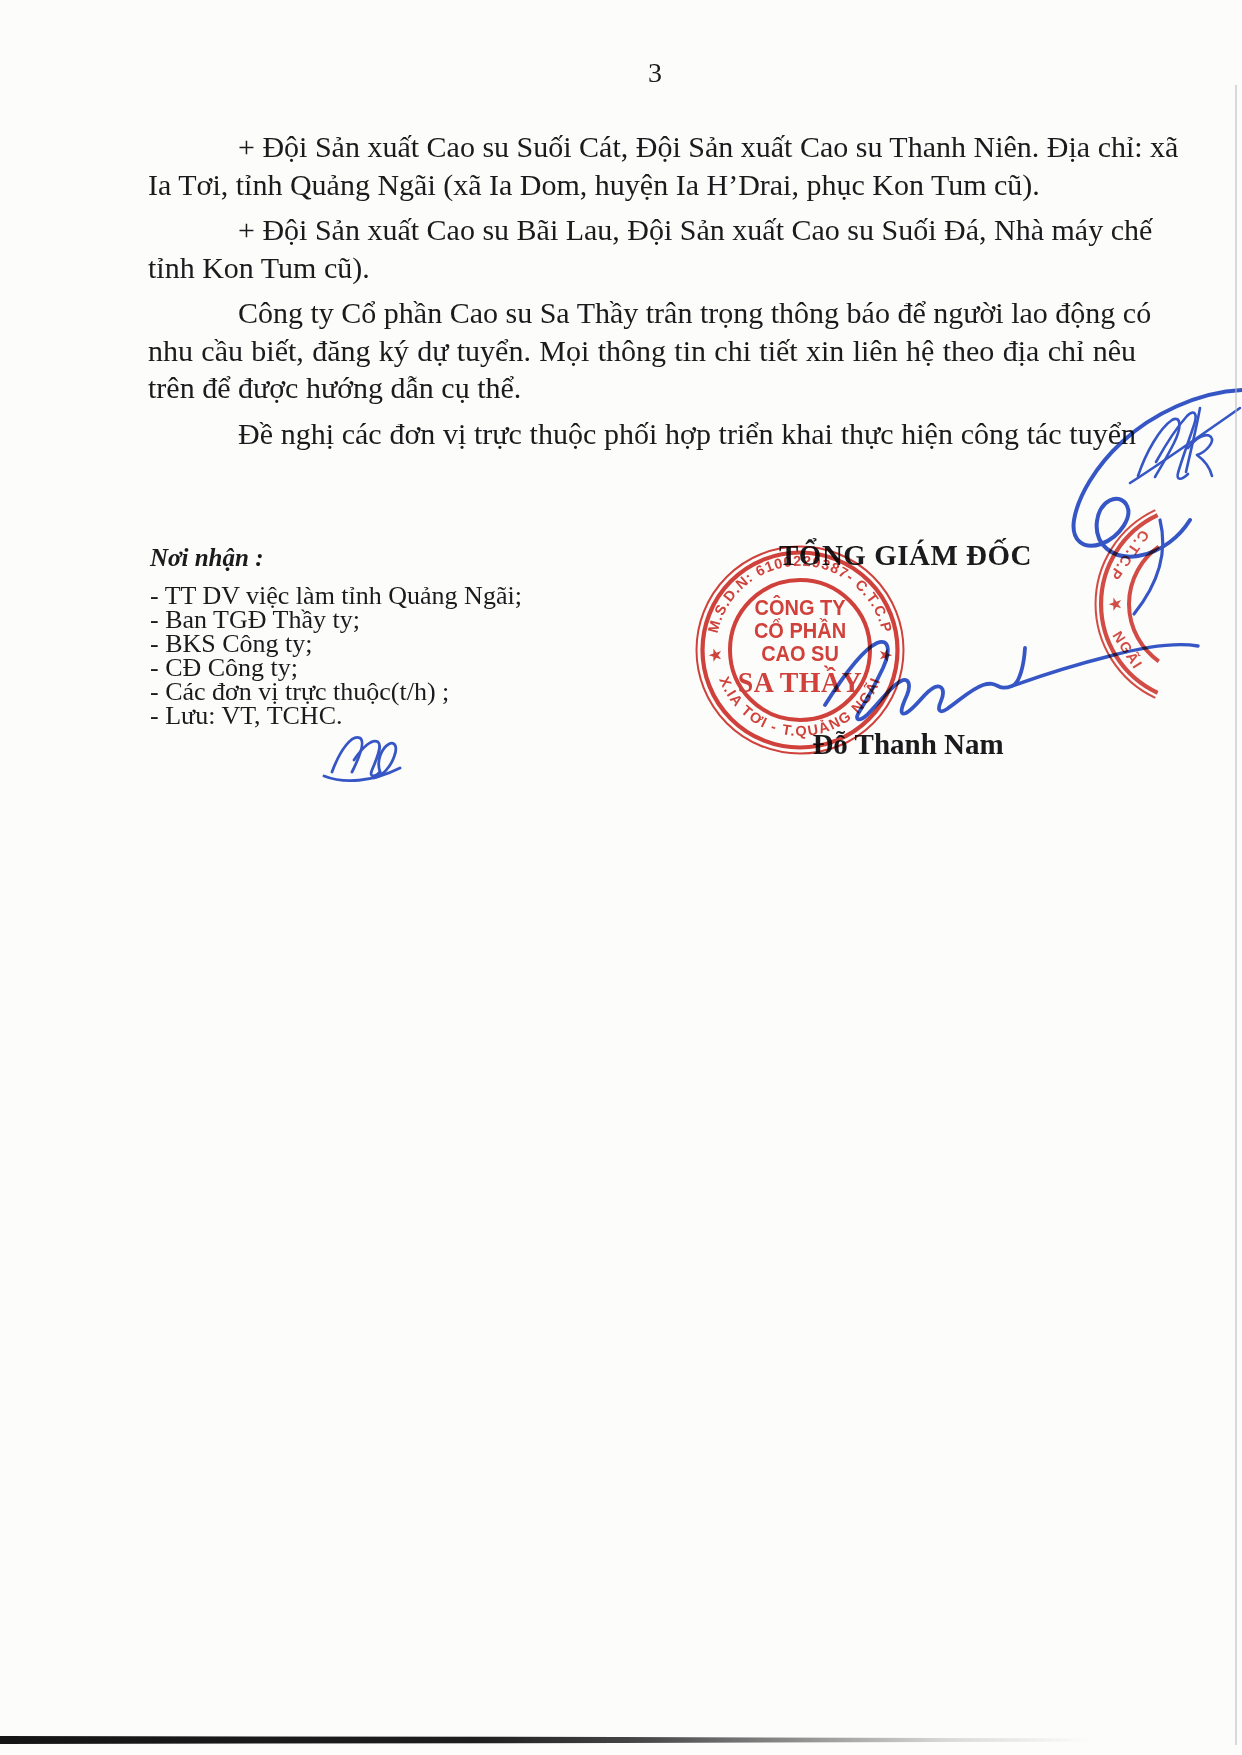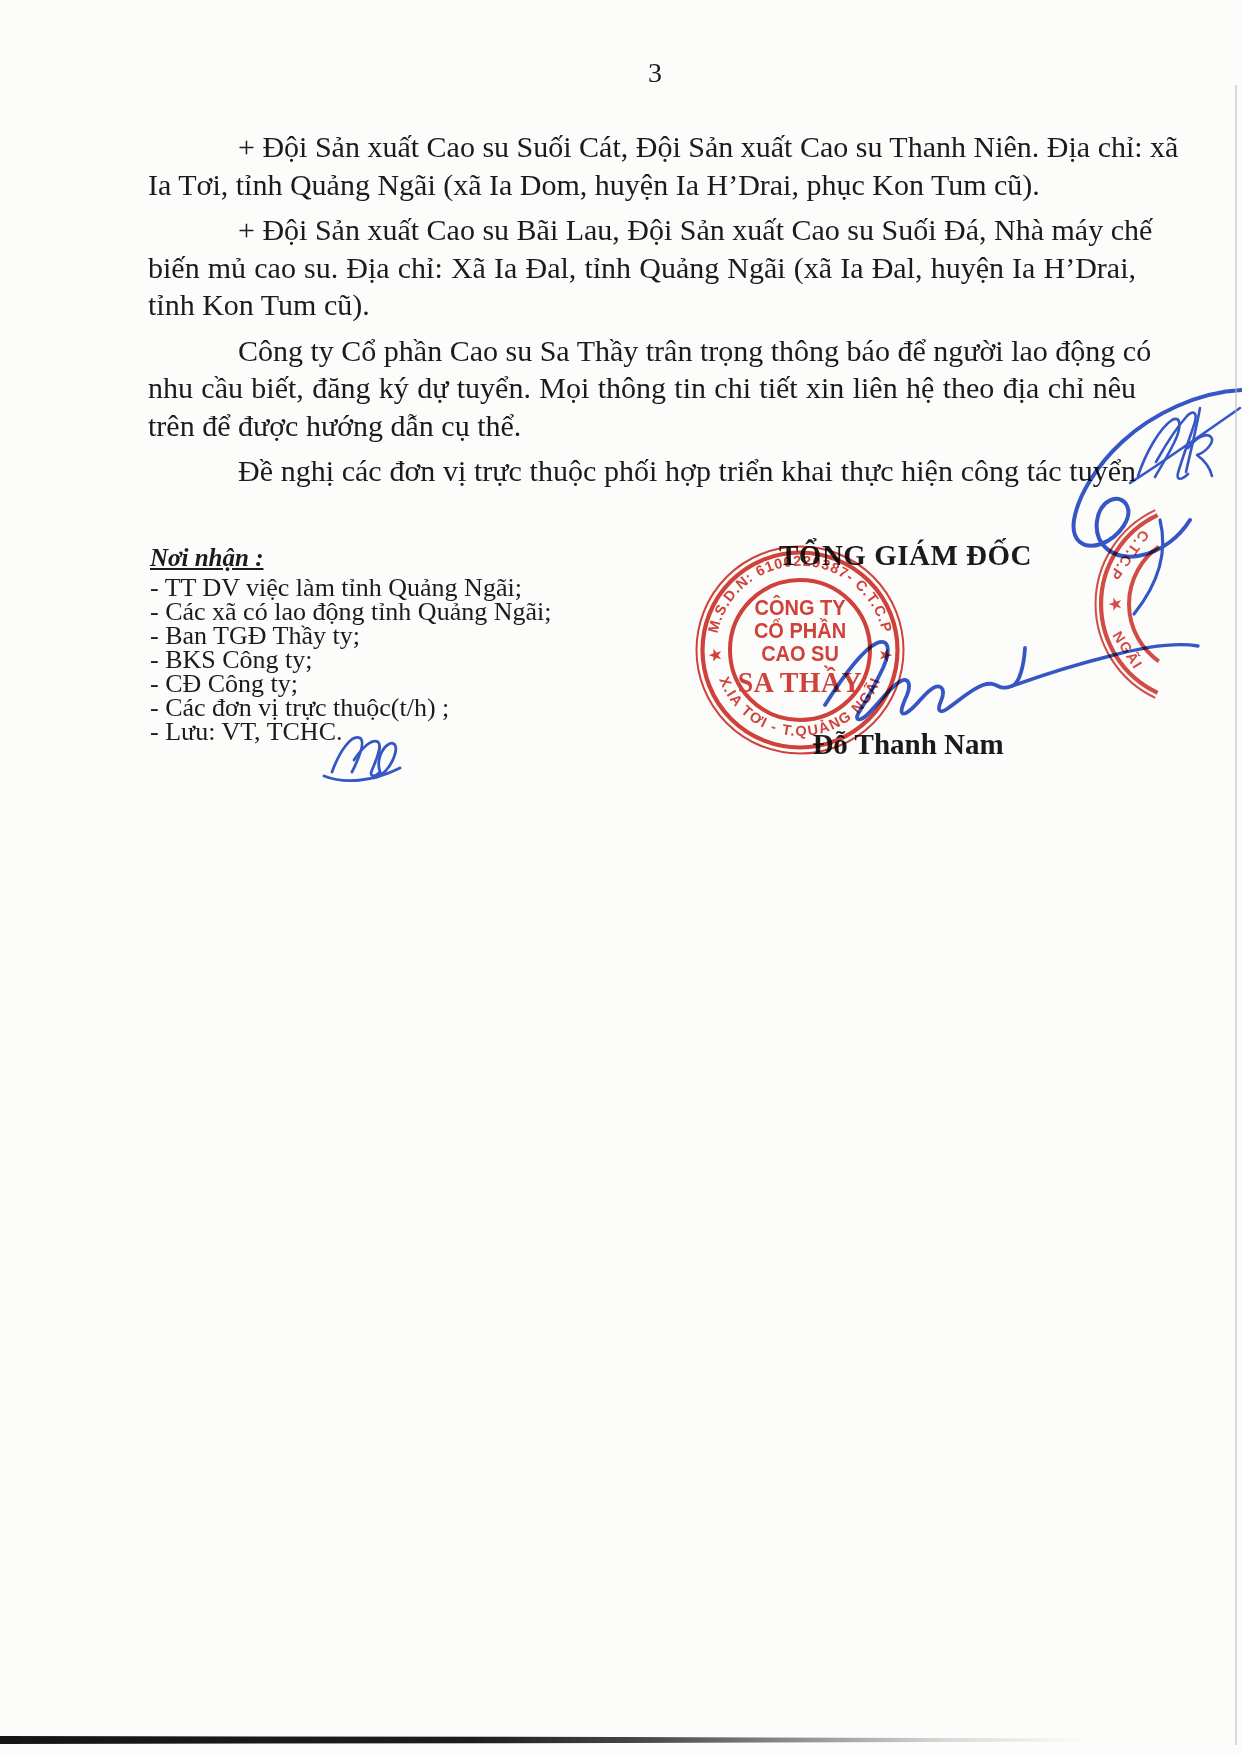--- a/index.html
+++ b/index.html
@@ -15,21 +15,21 @@
   .bodytext{
     position:absolute;left:148px;top:104px;width:988px;
     font-size:30px;line-height:37.5px;margin-top:24px;
   }
   .para{margin-top:8px;}
   .para:first-child{margin-top:0;}
   .ln{white-space:nowrap;}
   .ln.j{text-align:justify;text-align-last:justify;text-justify:inter-word;}
   .ln.ind{padding-left:90px;}
   .recipients{position:absolute;left:150px;top:544px;width:420px;}
-  .rtitle{font-size:25px;line-height:28px;font-weight:bold;font-style:italic;margin-bottom:4px;text-decoration:underline;}
+  .rtitle{font-size:25px;line-height:28px;font-weight:bold;font-style:italic;margin-bottom:12px;}
   .ritem{font-size:26px;line-height:24px;white-space:nowrap;}
   .sigtitle{
     position:absolute;left:779px;top:540px;width:248px;text-align:center;
     font-size:29px;line-height:31px;font-weight:bold;letter-spacing:.5px;white-space:nowrap;
   }
   .signame{
     position:absolute;left:812px;top:728px;width:192px;text-align:center;
     font-size:29px;line-height:32px;font-weight:bold;white-space:nowrap;
   }
   .stamp-svg{position:absolute;mix-blend-mode:multiply;}
@@ -53,37 +53,35 @@
 
   <div class="pagenum">3</div>
 
   <div class="bodytext">
     <div class="para">
       <div class="ln j ind">+ Đội Sản xuất Cao su Suối Cát, Đội Sản xuất Cao su Thanh Niên. Địa chỉ: xã</div>
       <div class="ln last">Ia Tơi, tỉnh Quảng Ngãi (xã Ia Dom, huyện Ia H’Drai, phục Kon Tum cũ).</div>
     </div>
     <div class="para">
       <div class="ln j ind">+ Đội Sản xuất Cao su Bãi Lau, Đội Sản xuất Cao su Suối Đá, Nhà máy chế</div>
-      <div class="ln j">biến mủ cao su. Địa chỉ: Xã Ia Đal, tỉnh Quảng Ngãi (xã Ia Đal, huyện Ia H’Drai,</div>
       <div class="ln last">tỉnh Kon Tum cũ).</div>
     </div>
     <div class="para">
       <div class="ln j ind">Công ty Cổ phần Cao su Sa Thầy trân trọng thông báo để người lao động có</div>
       <div class="ln j">nhu cầu biết, đăng ký dự tuyển. Mọi thông tin chi tiết xin liên hệ theo địa chỉ nêu</div>
       <div class="ln last">trên để được hướng dẫn cụ thể.</div>
     </div>
     <div class="para">
       <div class="ln j ind">Đề nghị các đơn vị trực thuộc phối hợp triển khai thực hiện công tác tuyển</div>
     </div>
   </div>
 
   <div class="recipients">
     <div class="rtitle">Nơi nhận :</div>
     <div class="ritem">- TT DV việc làm tỉnh Quảng Ngãi;</div>
-    <div class="ritem">- Các xã có lao động tỉnh Quảng Ngãi;</div>
     <div class="ritem">- Ban TGĐ Thầy ty;</div>
     <div class="ritem">- BKS Công ty;</div>
     <div class="ritem">- CĐ Công ty;</div>
     <div class="ritem">- Các đơn vị trực thuộc(t/h) ;</div>
     <div class="ritem">- Lưu: VT, TCHC.</div>
   </div>
 
   <div class="sigtitle">TỔNG GIÁM ĐỐC</div>
   <div class="signame">Đỗ Thanh Nam</div>
 

